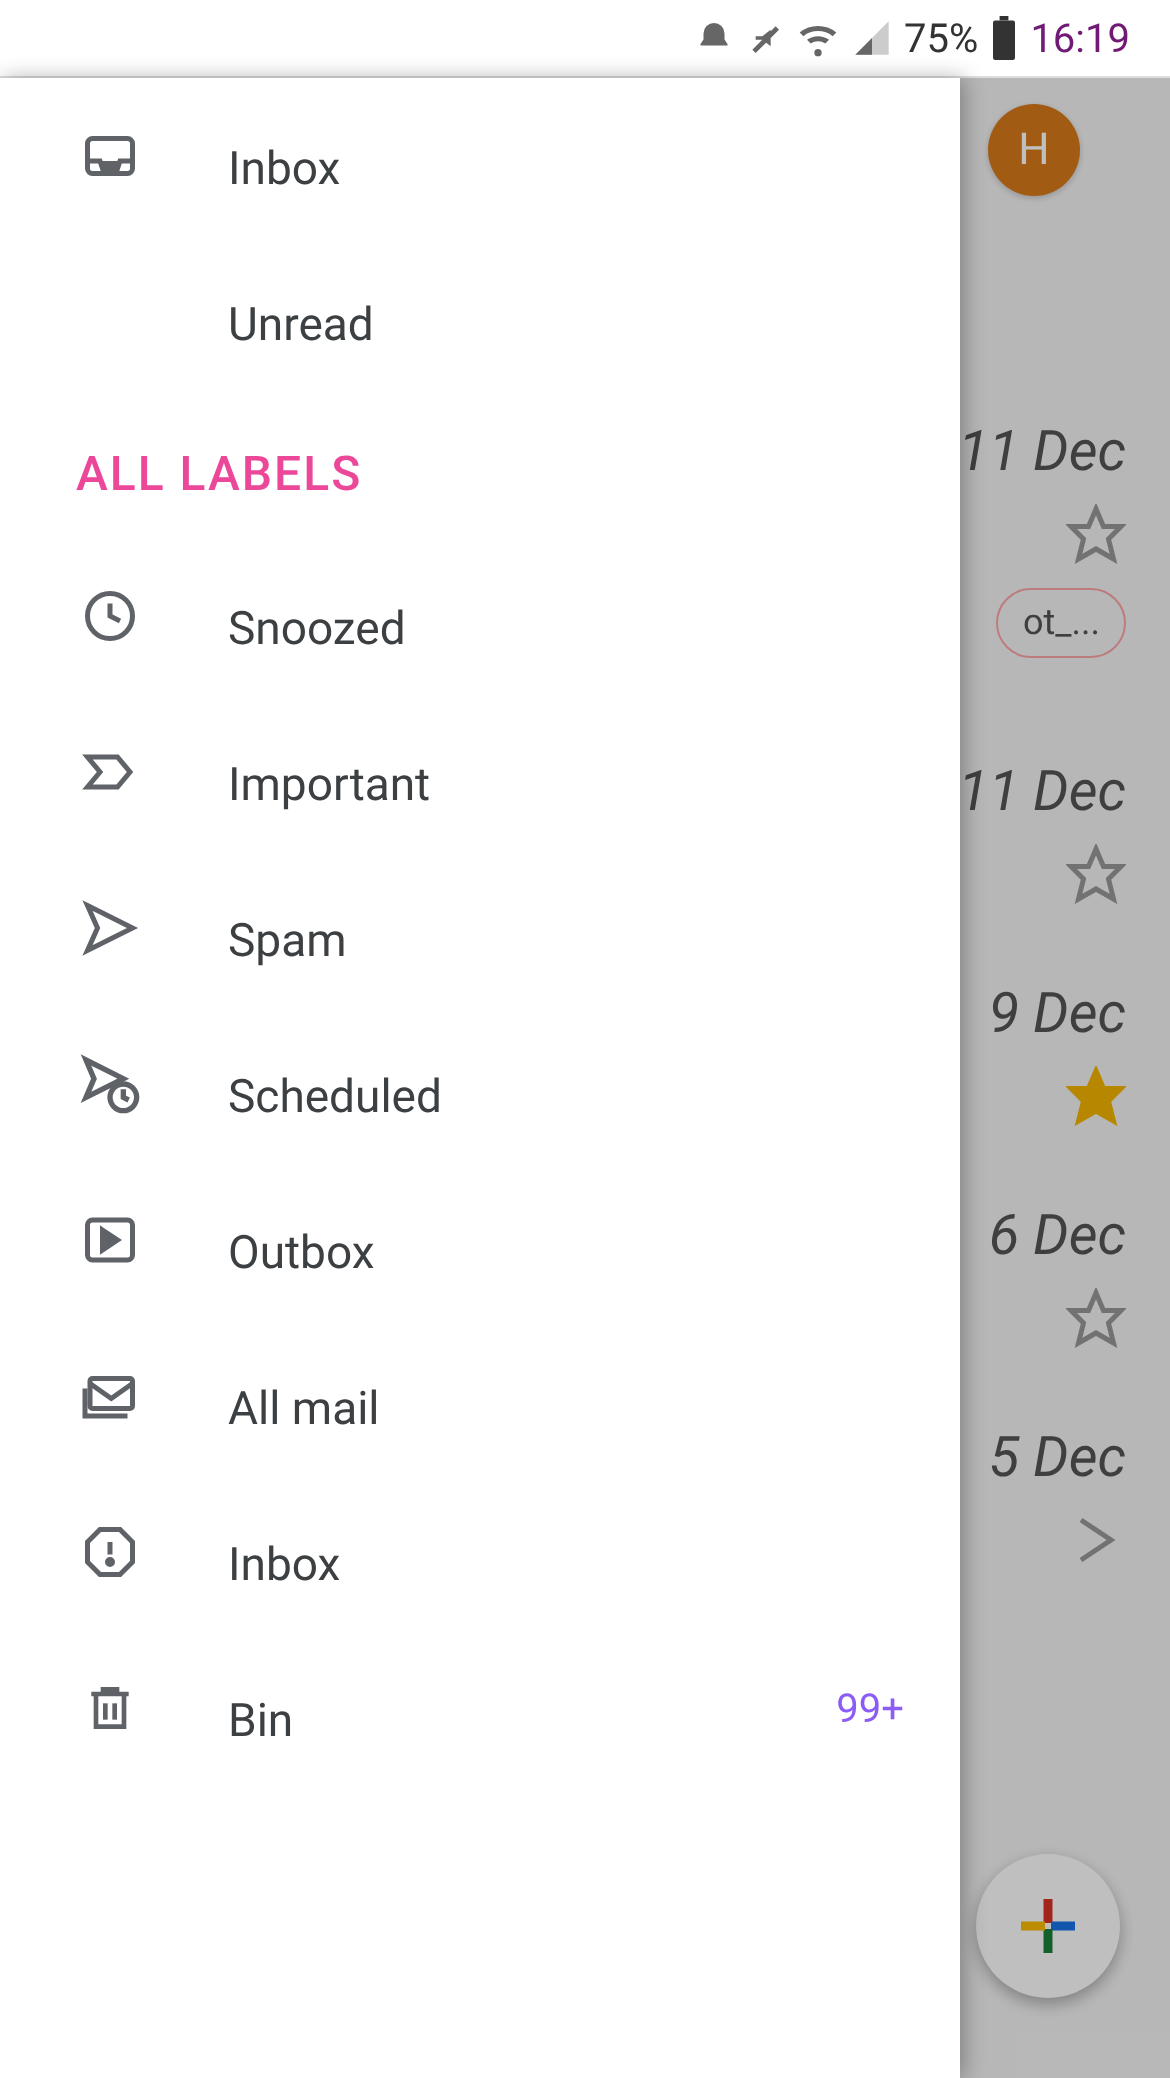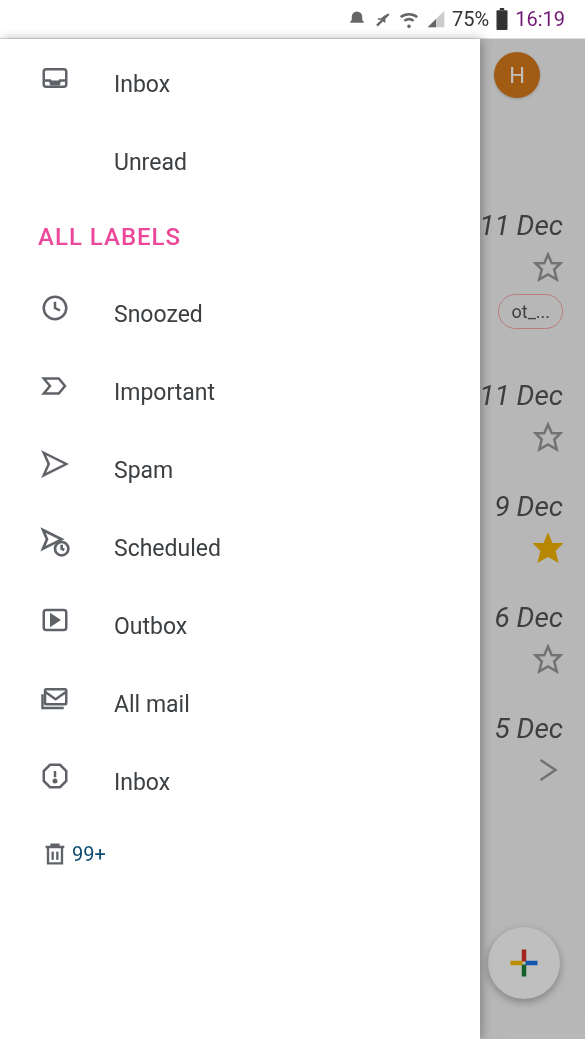--- a/index.html
+++ b/index.html
@@ -126,21 +126,21 @@
   }
   .drawer-item .label {
     margin-left: 42px;
     font-size: 23px;
     color: #3c4043;
     flex: 1;
     margin-top: 12px;
   }
   .drawer-item .count {
     font-size: 20px;
-    color: #0c4a6e;
+    color: #8b5cf6;
   }
   .drawer-section {
     font-size: 24px;
     color: #ec4899;
     letter-spacing: 1px;
     padding: 28px 0 18px 38px;
     font-weight: 500;
   }
   .drawer-item.no-icon .icon { visibility: hidden; }
   svg { display: block; }
@@ -335,16 +335,17 @@
   </div>
 
   <div class="drawer-item">
     <span class="icon">
       <svg width="28" height="30" viewBox="0 0 24 24" fill="none" stroke="#5f6368" stroke-width="2">
           <path d="M4 6h16M6 6v14h12V6M9 6V4h6v2"></path>
           <line x1="10" y1="10" x2="10" y2="17"></line>
           <line x1="14" y1="10" x2="14" y2="17"></line>
         </svg>
     </span>
+    <span class="label">Bin</span>
     <span class="count">99+</span>
   </div>
 
 </div>
 
 </body></html>

